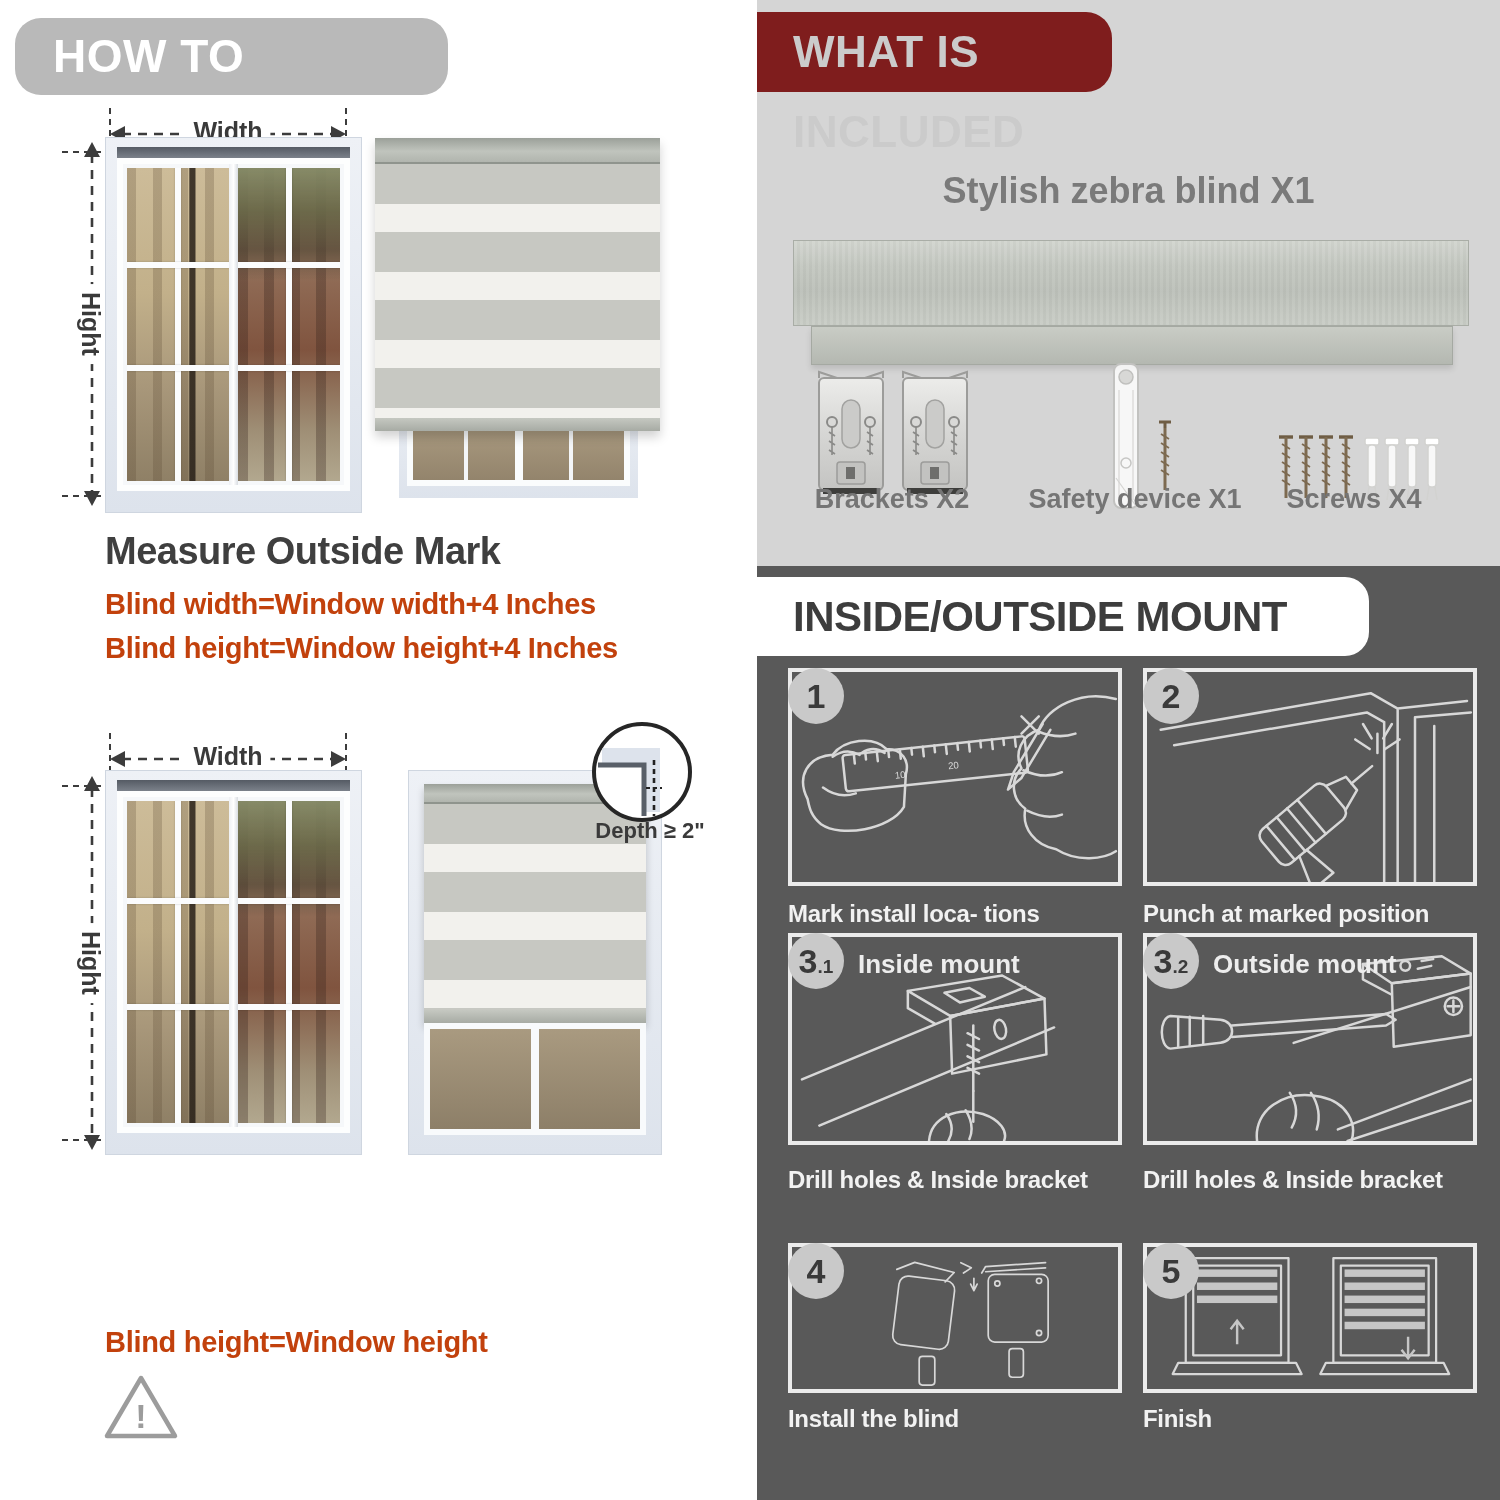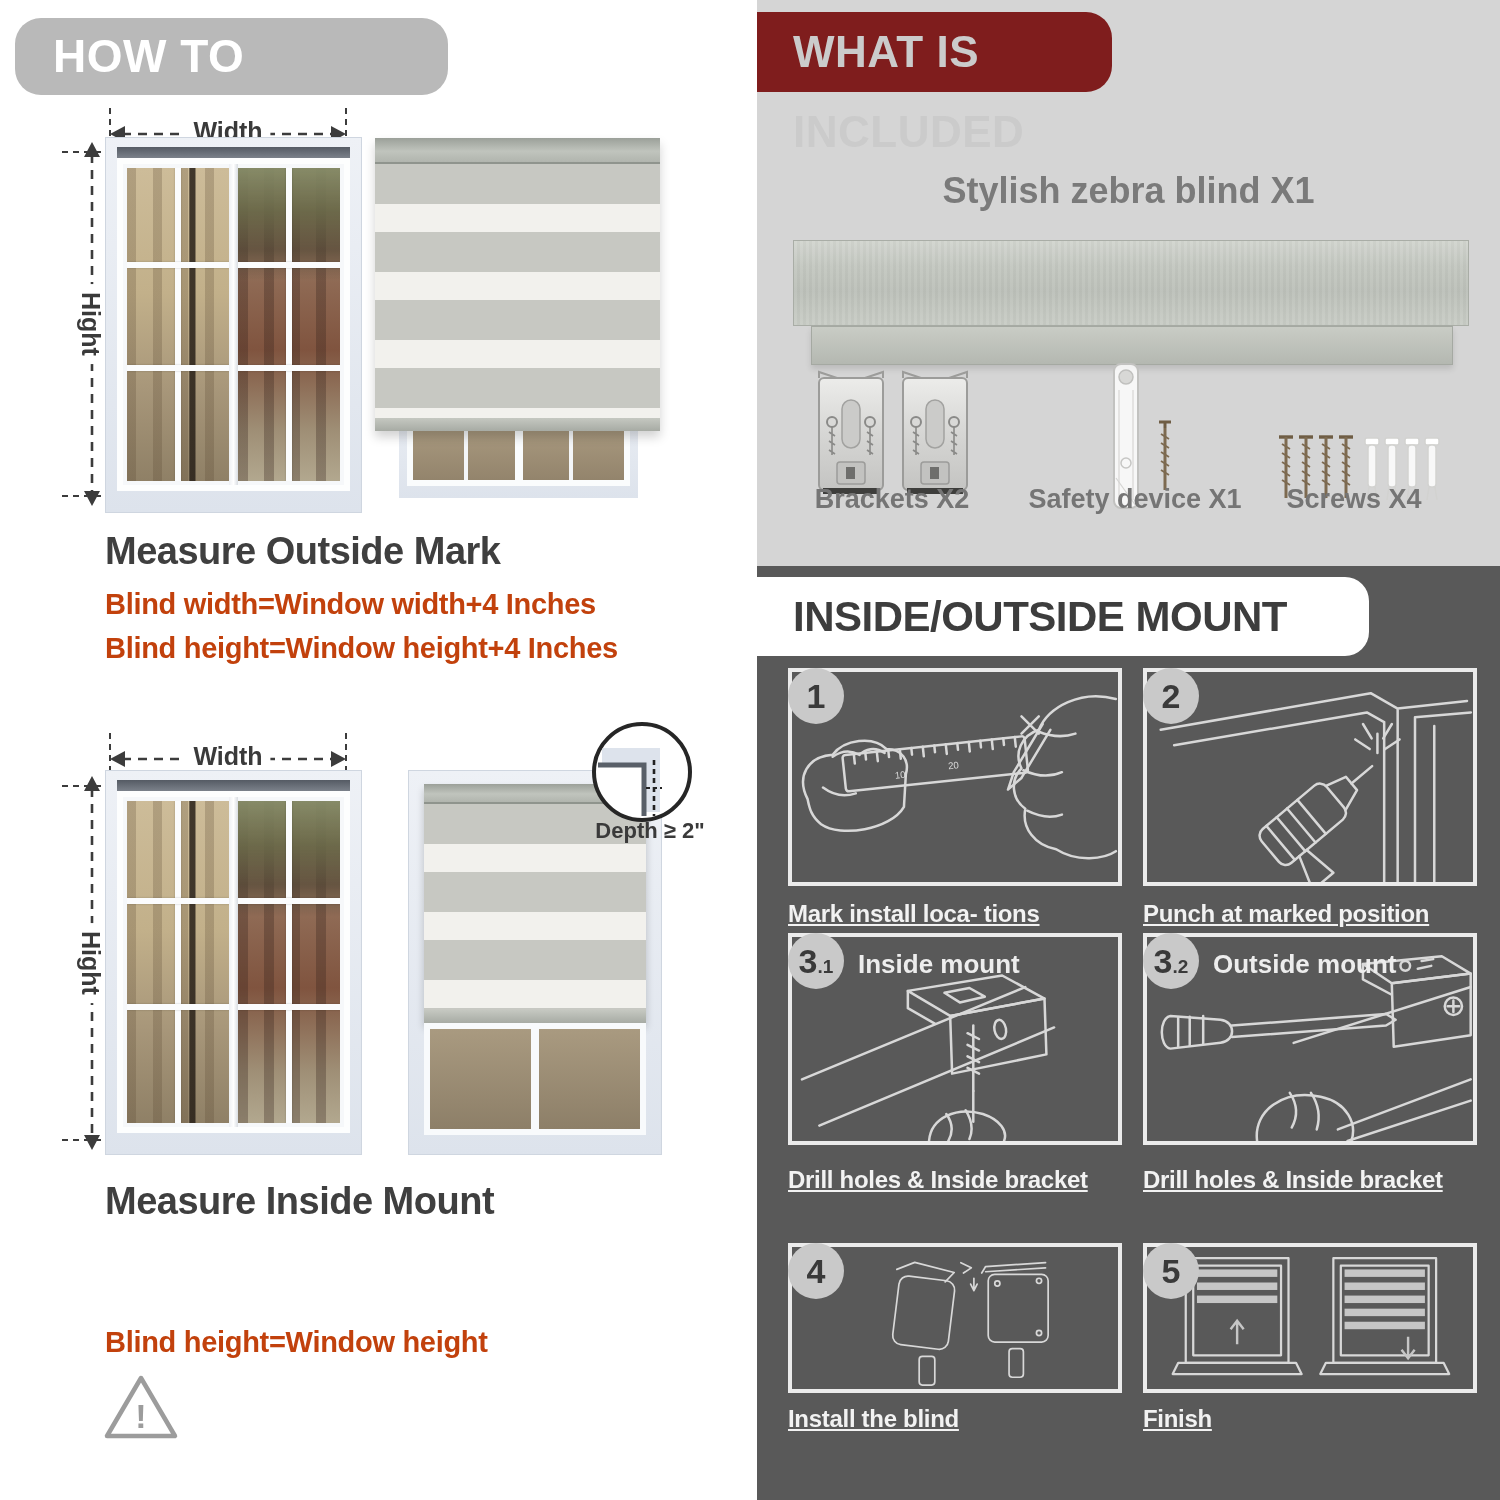--- a/index.html
+++ b/index.html
@@ -88,21 +88,21 @@
   .rbanner2{left:0;top:11px;width:612px;height:79px;background:#ffffff;border-radius:0 24px 24px 0;}
   .rbanner2 span{display:block;line-height:79px;padding-left:36px;font-size:42px;font-weight:bold;
         color:#3d3d3d;letter-spacing:-.5px;}
   .step{position:absolute;border:4px solid #ebebeb;background:#595959;box-sizing:border-box;}
   .step svg{position:absolute;inset:0;width:100%;height:100%;}
   .badge{position:absolute;left:-4px;top:-4px;width:56px;height:56px;border-radius:50%;background:#c9c9c9;
         display:flex;align-items:center;justify-content:center;}
   .badge-num{font-size:34px;font-weight:bold;color:#3a3a3a;}
   .badge-sub{font-size:19px;font-weight:bold;color:#3a3a3a;margin-top:12px;}
   .panel-label{position:absolute;left:66px;top:12px;font-size:26px;font-weight:bold;color:#ededed;}
-  .step-caption{position:absolute;font-size:24px;font-weight:bold;color:#f2f2f2;letter-spacing:-.3px;text-decoration:underline;}
+  .step-caption{position:absolute;font-size:24px;font-weight:bold;color:#f2f2f2;letter-spacing:-.3px;}
 
   .ln{stroke:#d8d8d8;stroke-width:2.6;fill:none;stroke-linecap:round;stroke-linejoin:round;}
 </style>
 </head>
 <body>
 
 <div class="page">
 
   <div class="abs lbanner">
     <span>HOW TO MEASURE</span>
@@ -225,21 +225,20 @@
   <div class="abs magnifier" style="left:592px;top:722px;width:92px;height:92px;">
     <svg width="92" height="92">
       <path d="M6,30 L56,30 L56,86" stroke="#dde3ec" stroke-width="16" fill="none"></path>
       <path d="M2,39 L48,39 L48,90" stroke="#596069" stroke-width="5" fill="none"></path>
       <path d="M58,34 L58,90" stroke="#222222" stroke-width="2.6" stroke-dasharray="5 4" fill="none"></path>
       <path d="M50,62 H66" stroke="#222222" stroke-width="2" stroke-dasharray="4 3" fill="none"></path>
     </svg>
   </div>
   <div class="abs depth-label" style="left:575px;top:818px;width:150px;">Depth ≥ 2"</div>
 
-  <div class="abs sec-title" style="left:105px;top:1180px;">Measure Inside Mount</div>
   <div class="abs sec-line" style="left:105px;top:1326px;">Blind height=Window height</div>
 
   <div class="abs" style="left:103px;top:1372px;width:76px;height:70px;">
     <svg viewBox="0 0 76 70" width="76" height="70">
       <path d="M38,6 L72,64 L4,64 Z" fill="none" stroke="#9c9c9c" stroke-width="4.5" stroke-linejoin="round"></path>
       <text x="38" y="56" text-anchor="middle" font-size="34" font-weight="bold" fill="#9c9c9c">!</text>
     </svg>
   </div>
 
   <div class="abs right-top">

